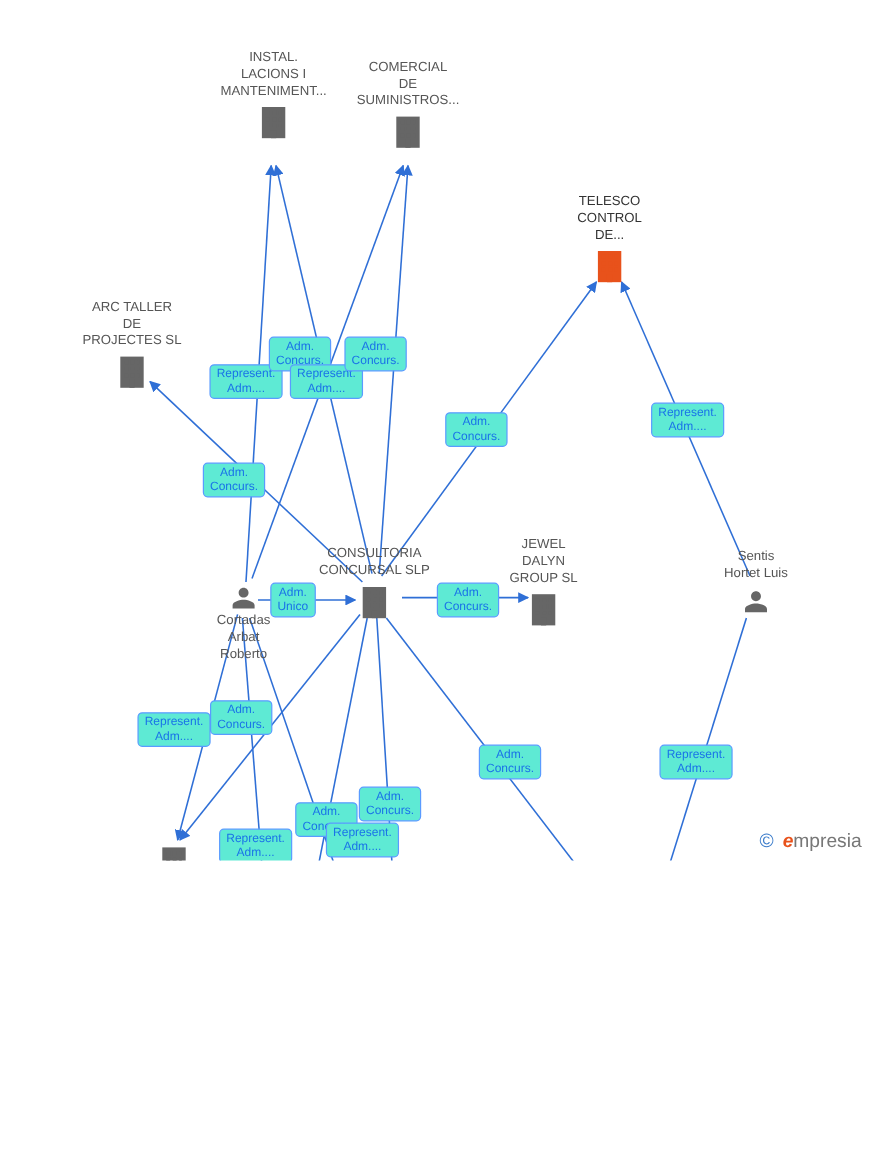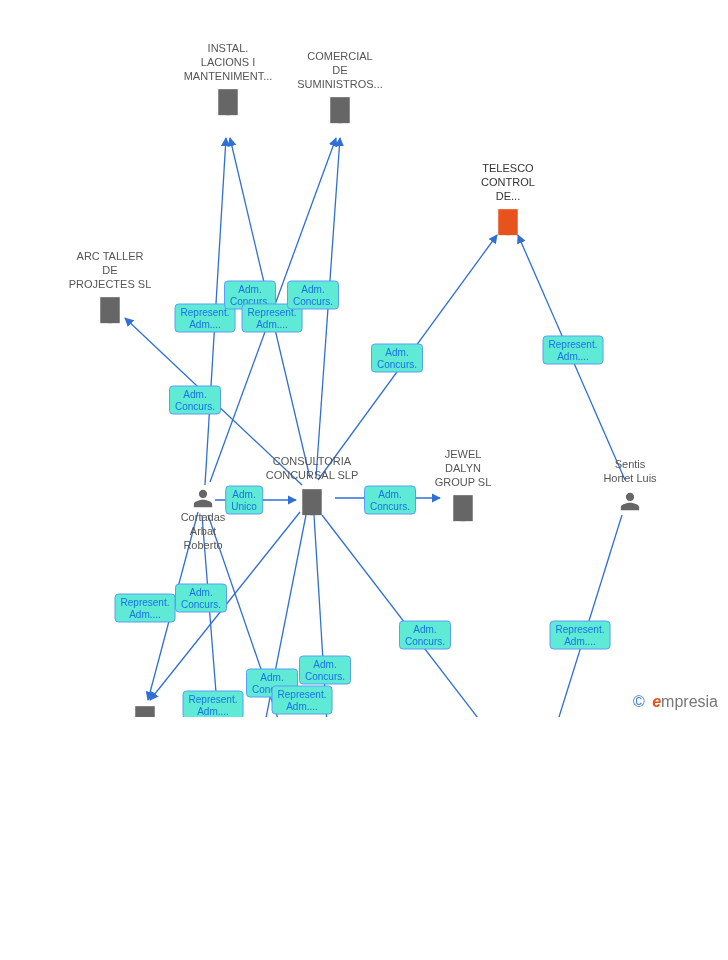--- a/index.html
+++ b/index.html
@@ -143,21 +143,21 @@
           <rect x="6" y="10" width="3" height="3" fill="#fff"></rect>
           <rect x="11" y="10" width="3" height="3" fill="#fff"></rect>
           <rect x="16" y="10" width="2" height="3" fill="#fff"></rect>
           <rect x="6" y="15" width="3" height="3" fill="#fff"></rect>
           <rect x="11" y="15" width="3" height="3" fill="#fff"></rect>
           <rect x="16" y="15" width="2" height="3" fill="#fff"></rect>
           <rect x="10" y="20" width="4" height="6" fill="#fff"></rect>
         </svg></div>
 </div>
 
-<div class="node" style="left:463px;top:448px">
+<div class="node" style="left:453px;top:448px">
   <div class="lbl">JEWEL<br>DALYN<br>GROUP SL</div>
   <div class="icon-b gray"><svg viewBox="0 0 24 28">
           <rect x="3" y="2" width="18" height="24"></rect>
           <rect x="6" y="5" width="3" height="3" fill="#fff"></rect>
           <rect x="11" y="5" width="3" height="3" fill="#fff"></rect>
           <rect x="16" y="5" width="2" height="3" fill="#fff"></rect>
           <rect x="6" y="10" width="3" height="3" fill="#fff"></rect>
           <rect x="11" y="10" width="3" height="3" fill="#fff"></rect>
           <rect x="16" y="10" width="2" height="3" fill="#fff"></rect>
           <rect x="6" y="15" width="3" height="3" fill="#fff"></rect>

